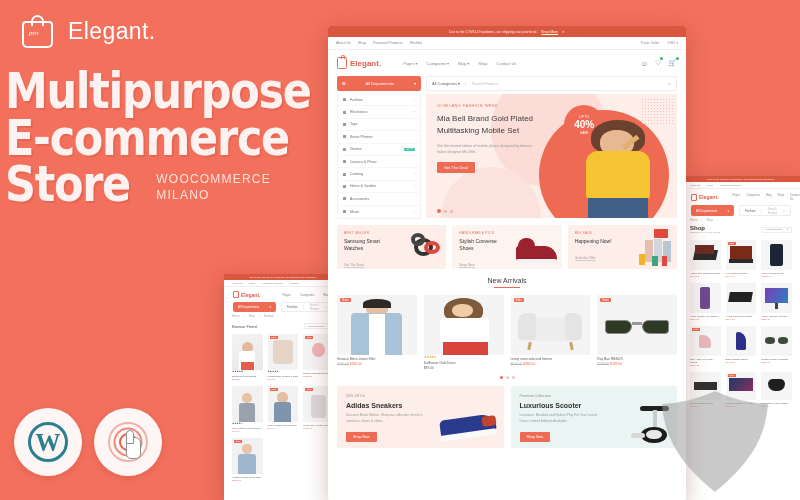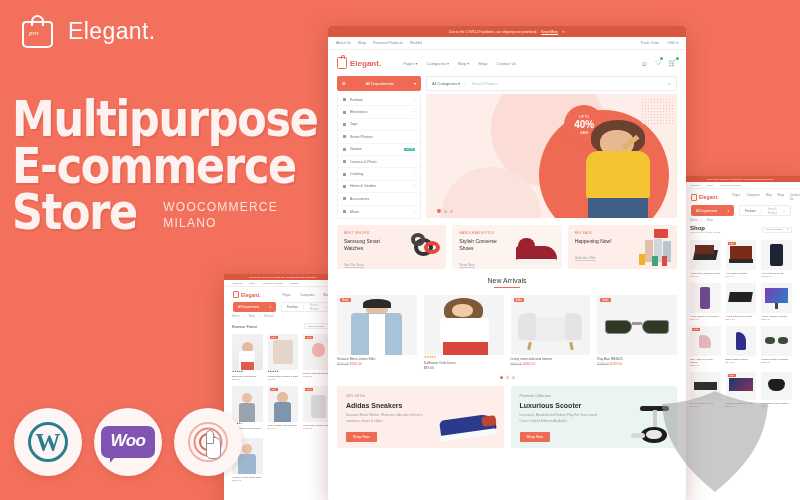--- a/index.html
+++ b/index.html
@@ -13,21 +13,21 @@
 
   
   .promo { position: absolute; left: 0; top: 0; width: 330px; height: 500px; z-index: 40; }
   .logo-row { position: absolute; left: 22px; top: 14px; display: flex; align-items: center; gap: 9px; }
   .bag-icon { width: 37px; height: 34px; position: relative; }
   .bag-icon .body { position: absolute; left: 0; top: 7px; width: 31px; height: 27px; border: 2.2px solid #fff; border-radius: 4px 4px 5px 5px; }
   .bag-icon .handle { position: absolute; left: 9px; top: 1px; width: 13px; height: 11px; border: 2.2px solid #fff; border-bottom: none; border-radius: 7px 7px 0 0; }
   .bag-icon .tag { position: absolute; left: 7px; top: 15px; font-size: 7px; color: #fff; font-style: italic; font-family: "Liberation Serif", serif; }
   .logo-text { font-size: 23px; color: #fff; letter-spacing: .4px; font-weight: 400; }
 
-  .headline { position: absolute; left: 12px; top: 68px; width: 300px; margin-top: 28px; }
+  .headline { position: absolute; left: 5px; top: 68px; width: 300px; }
   .hl { font-family: "DejaVu Sans", sans-serif; font-weight: 700; color: #fdf2ef; font-size: 50px; line-height: .93; letter-spacing: -1.5px; transform: scaleX(.86); transform-origin: left center; white-space: nowrap; text-shadow: 2px 2px 0 rgba(190,70,55,.25); }
   .hl3row { display: flex; align-items: flex-end; gap: 0; }
   .sub { color: #ffe3db; font-size: 12px; line-height: 1.35; letter-spacing: 1.2px; margin-left: 6px; padding-bottom: 4px; }
 
   .badges { position: absolute; left: 14px; top: 408px; display: flex; gap: 12px; }
   .badge { width: 68px; height: 68px; border-radius: 50%; background: #fdf6f4; display: flex; align-items: center; justify-content: center; box-shadow: 0 2px 6px rgba(140,45,35,.18); }
   .wp-ring { width: 40px; height: 40px; border-radius: 50%; border: 3px solid #2a7e90; display: flex; align-items: center; justify-content: center; color: #2a7e90; font-family: "Liberation Serif", serif; font-size: 25px; font-weight: 700; line-height: 1; }
   .woo { background: #7f54b3; color: #fff; font-size: 17px; font-weight: 700; font-style: italic; padding: 5px 9px 7px; border-radius: 7px; position: relative; letter-spacing: -.5px; }
   .woo:after { content: ""; position: absolute; left: 9px; bottom: -5px; border-width: 6px 5px 0 0; border-style: solid; border-color: #7f54b3 transparent transparent transparent; }
   .resp { position: relative; width: 42px; height: 42px; }
@@ -515,20 +515,28 @@
         </div>
       </div>
 
       <div style="flex:1;">
         <div class="hero" style="height:124px;">
           <div class="blobA"></div>
           <div class="blobB"></div>
           <div class="circle"></div>
           <div class="dots"></div>
 
+          <div class="copy">
+            <div class="eyebrow f4">OI MILANO FASHION WEEK</div>
+            <h2 class="f8" style="margin-top:5px;">Mia Bell Brand Gold Plated</h2>
+            <h2 class="f8">Multitasking Mobile Set</h2>
+            <p class="f36" style="margin-top:6px;">Get this limited edition of mobile phone designed by famous</p>
+            <p class="f36">Italian designer Mia Bell.</p>
+            <span class="cta f4" style="margin-top:7px;padding:3px 7px;">Get The Deal</span>
+          </div>
 
           <div class="save">
             <span class="f33">UP TO</span>
             <span class="big">40%</span>
             <span class="f33">SAVE</span>
           </div>
 
           <div class="model">
             <div style="position:absolute;left:26%;top:6%;width:44%;height:30%;border-radius:46% 46% 42% 42%;background:#d9a07e;"></div>
             <div style="position:absolute;left:18%;top:2%;width:62%;height:34%;border-radius:50% 50% 38% 38%;background:#6b4230;"></div>
@@ -714,23 +722,20 @@
           <div>MILANO</div>
         </div>
       </div>
     </div>
 
     <div class="badges">
       <div class="badge">
         <span class="wp-ring">
           <span>W</span>
         </span>
-      </div>
-      <div class="badge">
-        <span class="woo">Woo</span>
       </div>
       <div class="badge">
         <span class="resp">
           <i></i>
           <i></i>
           <i></i>
           <span class="hand"></span>
         </span>
       </div>
     </div>

